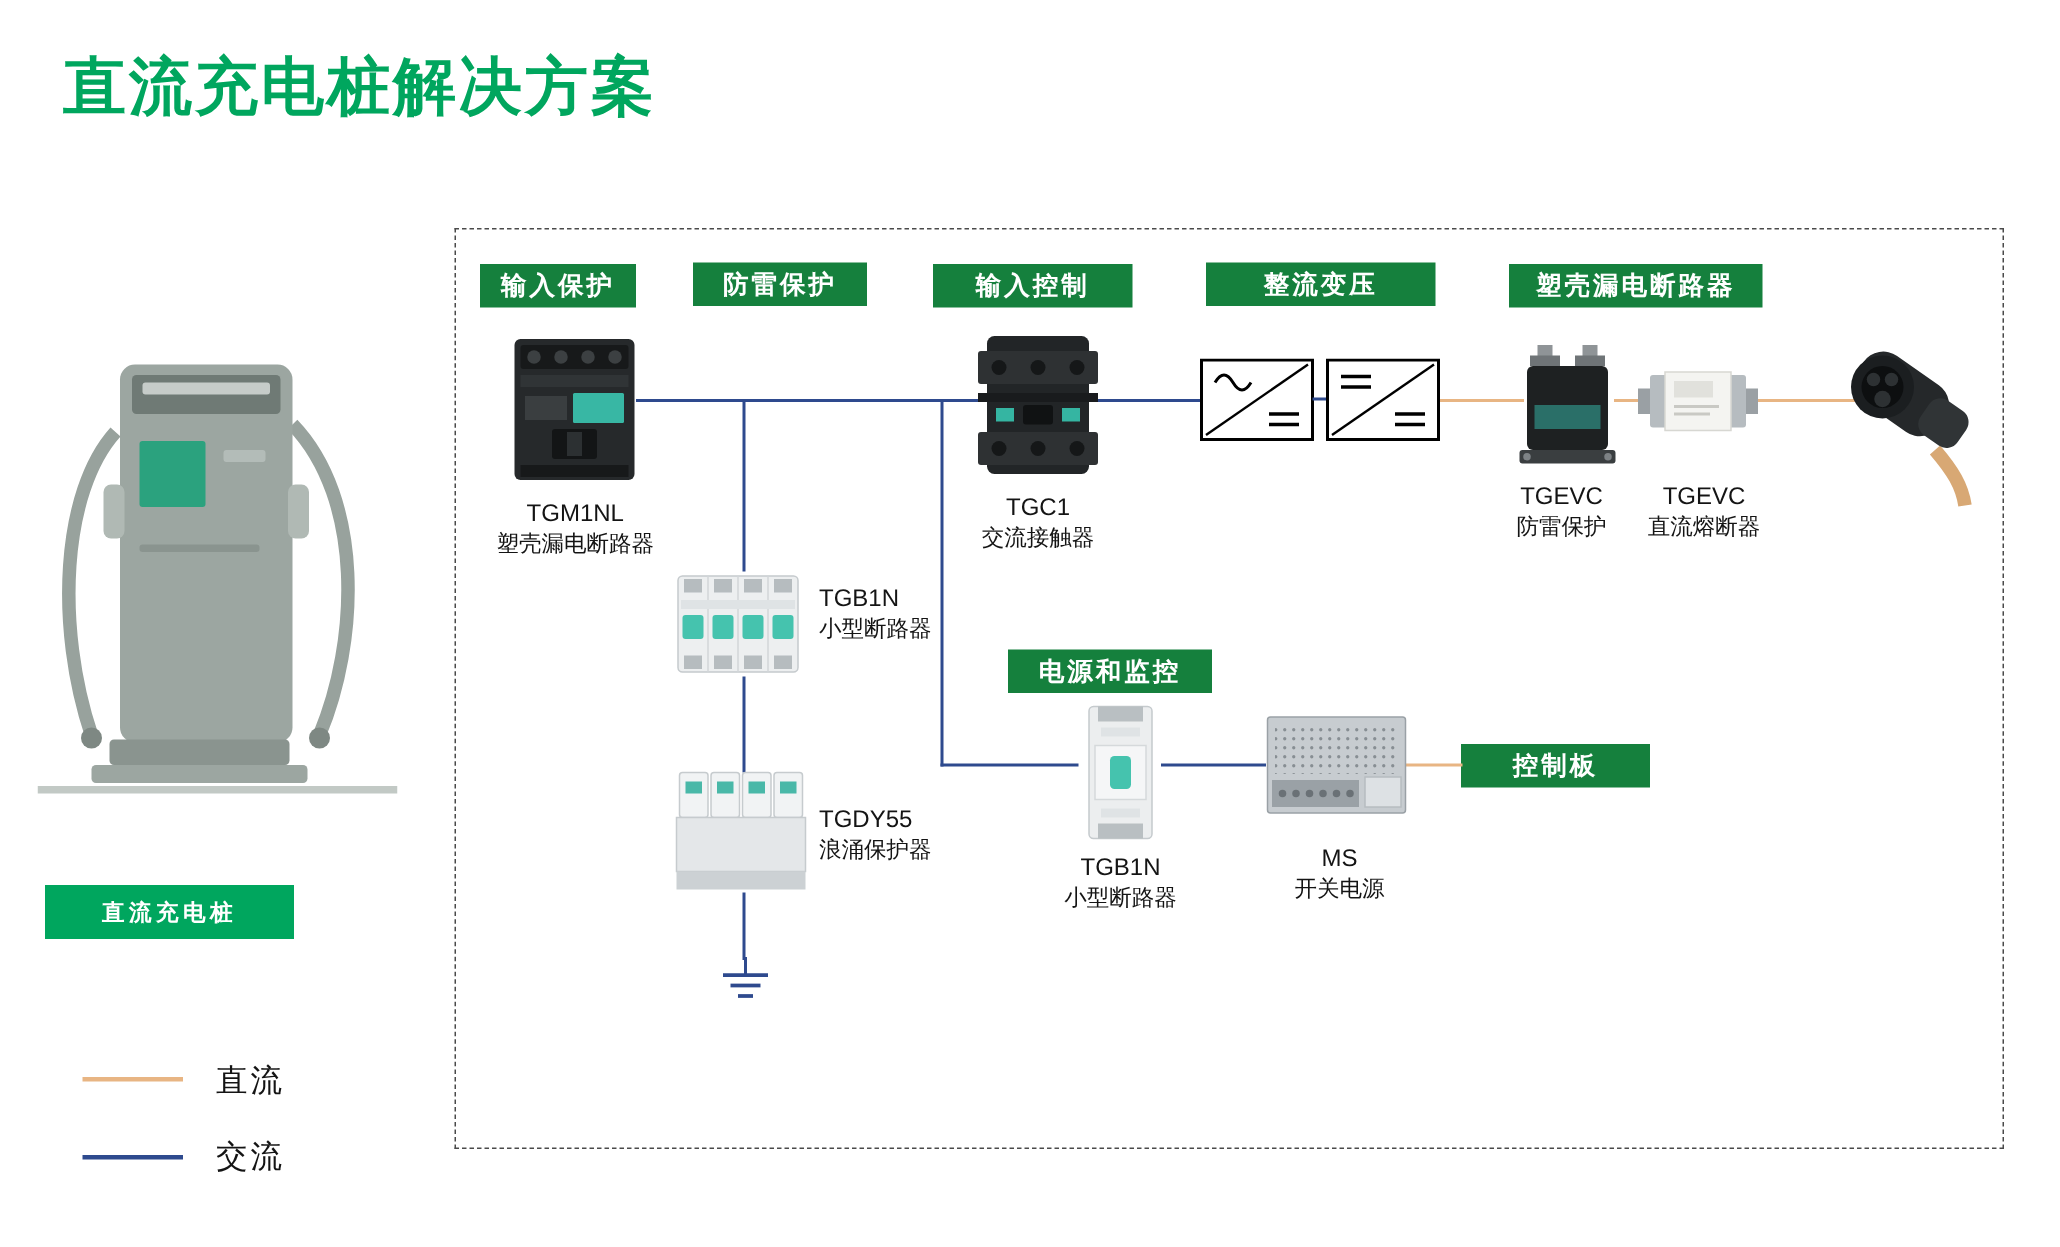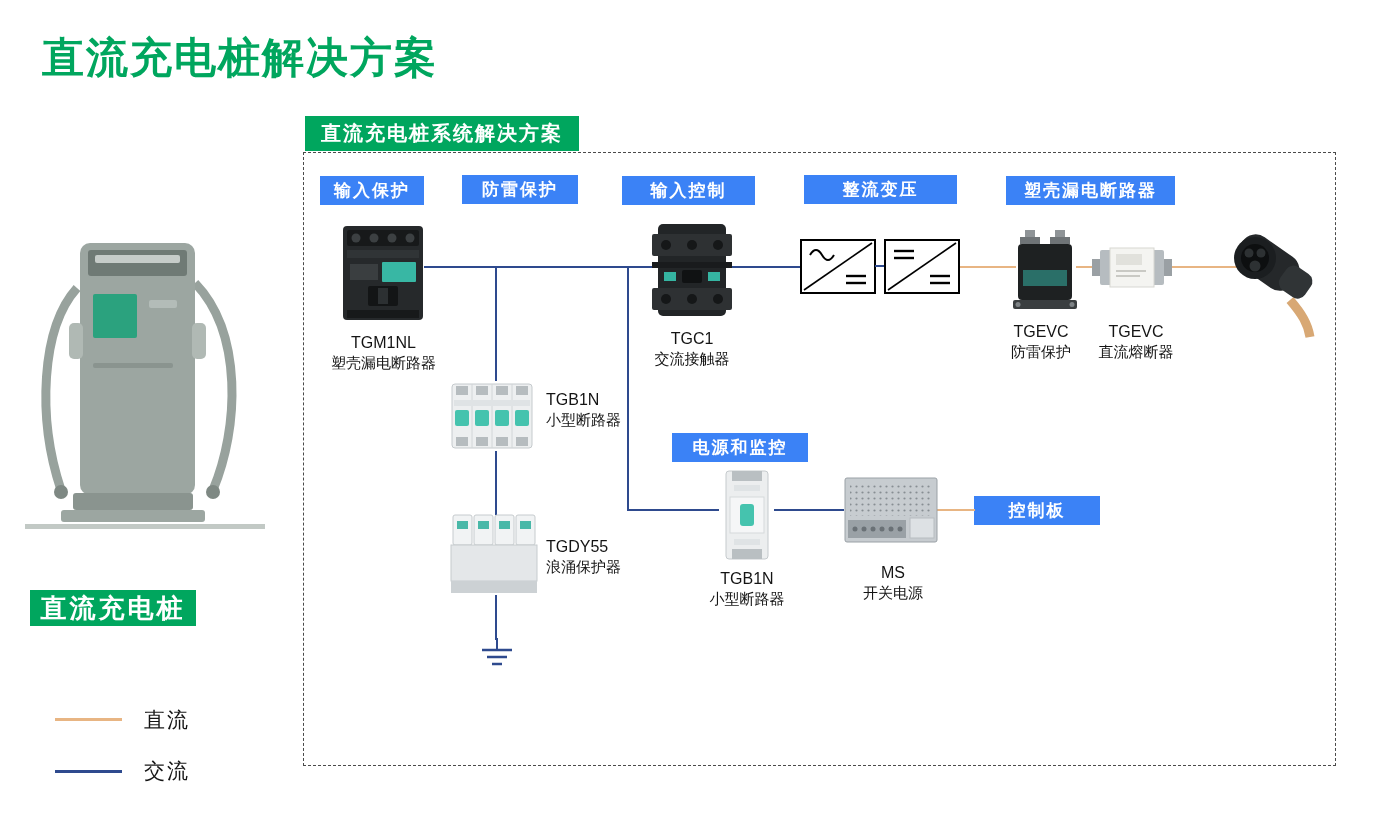--- a/index.html
+++ b/index.html
@@ -14,48 +14,47 @@
   .diagram-tag {
     position:absolute; left:305px; top:116px;
     background:#00A65E; color:#ffffff;
     font-size:20px; font-weight:bold; padding:4px 16px; letter-spacing:2px;
   }
   .dashed-box {
     position:absolute; left:303px; top:152px; width:1033px; height:614px;
     border:1px dashed #4a4a4a;
   }
   .badge {
-    position:absolute; background:#3b82f6; color:#ffffff;
+    position:absolute; background:#15803d; color:#ffffff;
     font-weight:bold; font-size:17px; letter-spacing:2px;
     display:flex; align-items:center; justify-content:center;
   }
   .line { position:absolute; }
   .ac { background:#2E4A8E; }
   .dc { background:#E8B583; }
   .comp { position:absolute; line-height:0; }
   .comp-label { position:absolute; text-align:center; color:#141414; }
   .comp-label.left { text-align:left; }
   .comp-label .model { font-size:16px; line-height:20px; }
   .comp-label .cname { font-size:15px; line-height:20px; }
   .pile-label {
     position:absolute; left:30px; top:590px; width:166px; height:36px;
-    background:#00A65E; color:#ffffff; font-size:26px; font-weight:bold;
+    background:#00A65E; color:#ffffff; font-size:15px; font-weight:bold;
     letter-spacing:3px; display:flex; align-items:center; justify-content:center;
   }
   .legend-line { position:absolute; height:3px; width:67px; }
   .legend-text { position:absolute; font-size:21px; font-weight:normal; color:#141414; letter-spacing:2px; }
 </style>
 </head>
 <body>
 
 <div class="canvas">
 
   <h1 class="page-title">直流充电桩解决方案</h1>
 
-  <div class="diagram-tag">直流充电桩系统解决方案</div>
 
   <div class="dashed-box"></div>
 
   <div class="badge" style="left:320px;top:176px;width:104px;height:29px">输入保护</div>
   <div class="badge" style="left:462px;top:175px;width:116px;height:29px">防雷保护</div>
   <div class="badge" style="left:622px;top:176px;width:133px;height:29px">输入控制</div>
   <div class="badge" style="left:804px;top:175px;width:153px;height:29px">整流变压</div>
   <div class="badge" style="left:1006px;top:176px;width:169px;height:29px">塑壳漏电断路器</div>
   <div class="badge" style="left:672px;top:433px;width:136px;height:29px">电源和监控</div>
   <div class="badge" style="left:974px;top:496px;width:126px;height:29px">控制板</div>

